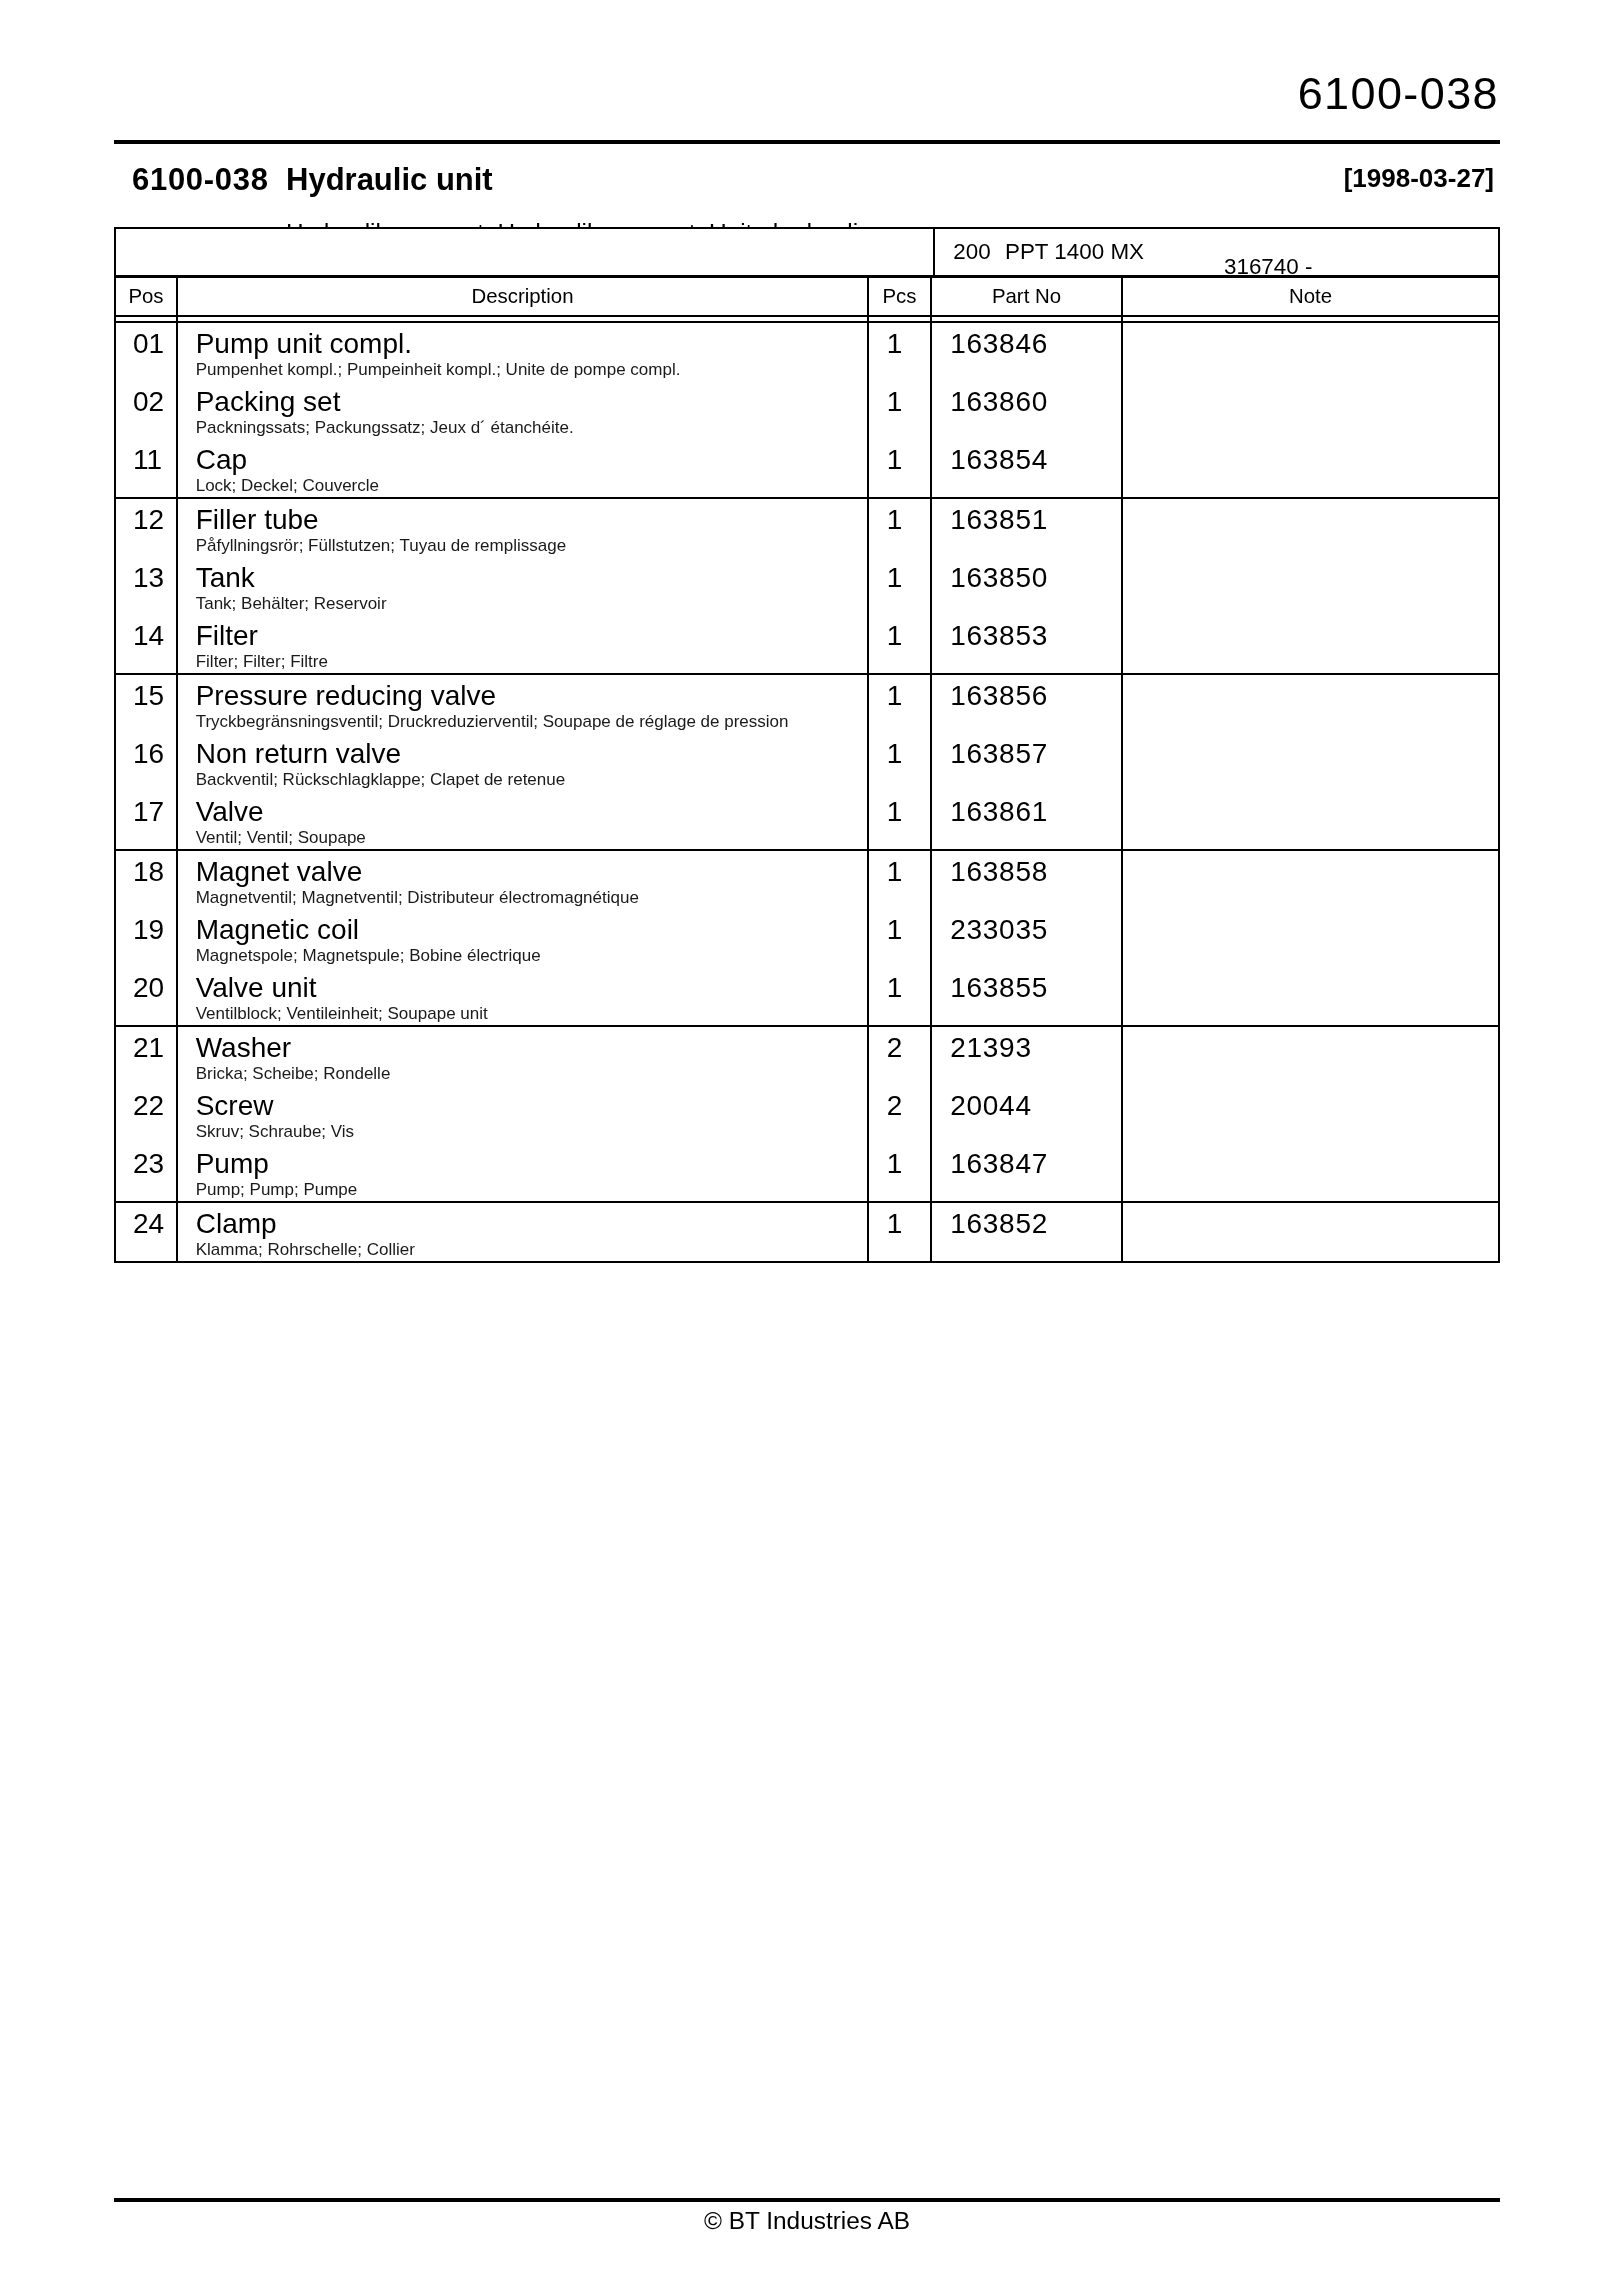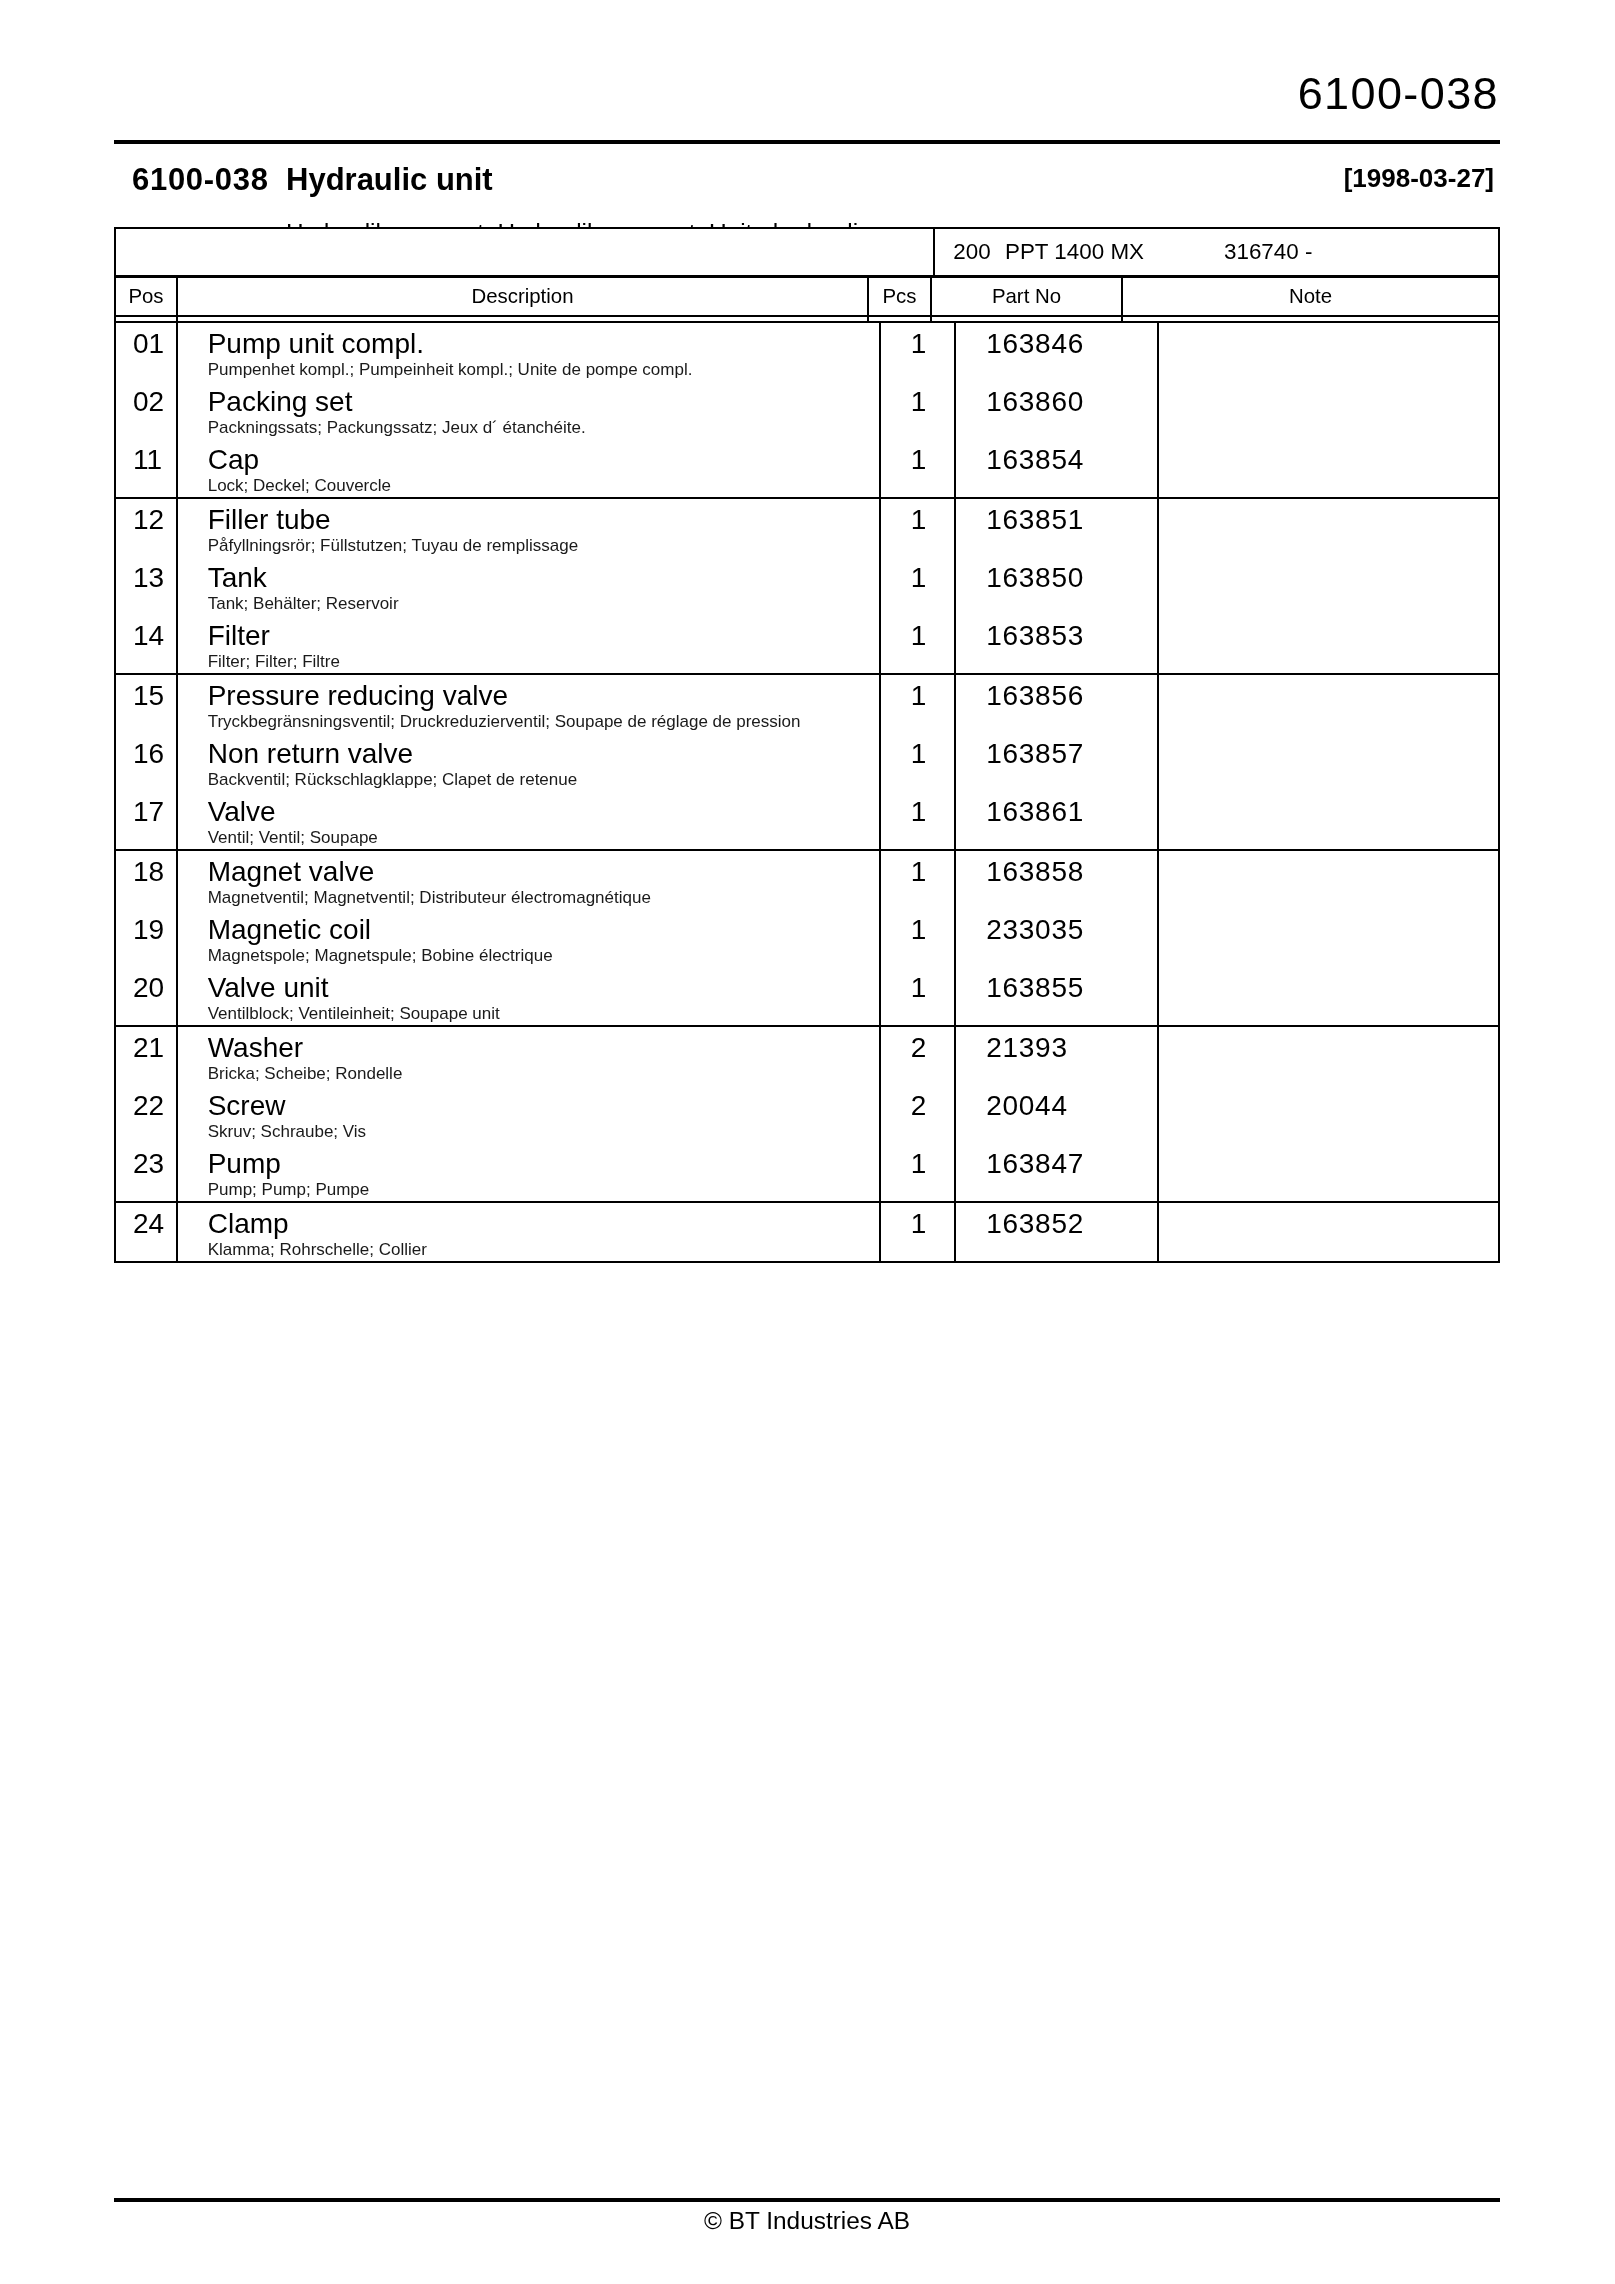--- a/index.html
+++ b/index.html
@@ -51,41 +51,41 @@
     height:46px;border-bottom:3.4px solid #000;
   }
   .model-row .mcell{position:relative;padding-left:48px;}
   .model-row .mcell.left{border-right:2px solid #000;}
   .model-row .mtext{
     position:absolute;top:50%;transform:translateY(-50%);
     font-size:22.4px;white-space:nowrap;
   }
   .m-qty{left:18.3px;}
   .m-model{left:70px;}
-  .m-serial{left:289px;}
+  .m-serial{left:289px;margin-top:15px;}
   .grid-cols{
     display:grid;
     grid-template-columns:62px 691px 63px 191px 1fr;
   }
   .grid-cols > .cell{border-right:2px solid #000;box-sizing:border-box;}
   .grid-cols > .cell:last-child{border-right:none;}
   .col-header-row{
     height:37px;border-bottom:2px solid #000;
   }
   .col-header-row .cell{
     display:flex;align-items:center;justify-content:center;
     font-size:20.4px;font-weight:400;
   }
   .double-line{
     height:4.1px;border-bottom:2px solid #000;
   }
   .double-line .cell{height:100%;}
   .group{border-bottom:2.7px solid #000;}
   .group:last-child{border-bottom:none;}
-  .item{height:58px;gap:12px;}
+  .item{height:58px;}
   .item .cell{position:relative;height:100%;}
   .item .pos-val{
     position:absolute;top:5.4px;left:17px;font-size:28px;
   }
   .item .main-desc{
     position:absolute;top:5.4px;left:17.7px;font-size:28px;white-space:nowrap;
   }
   .item .sub-desc{
     position:absolute;top:37px;left:17.7px;font-size:17px;color:#1a1a1a;white-space:nowrap;
   }

